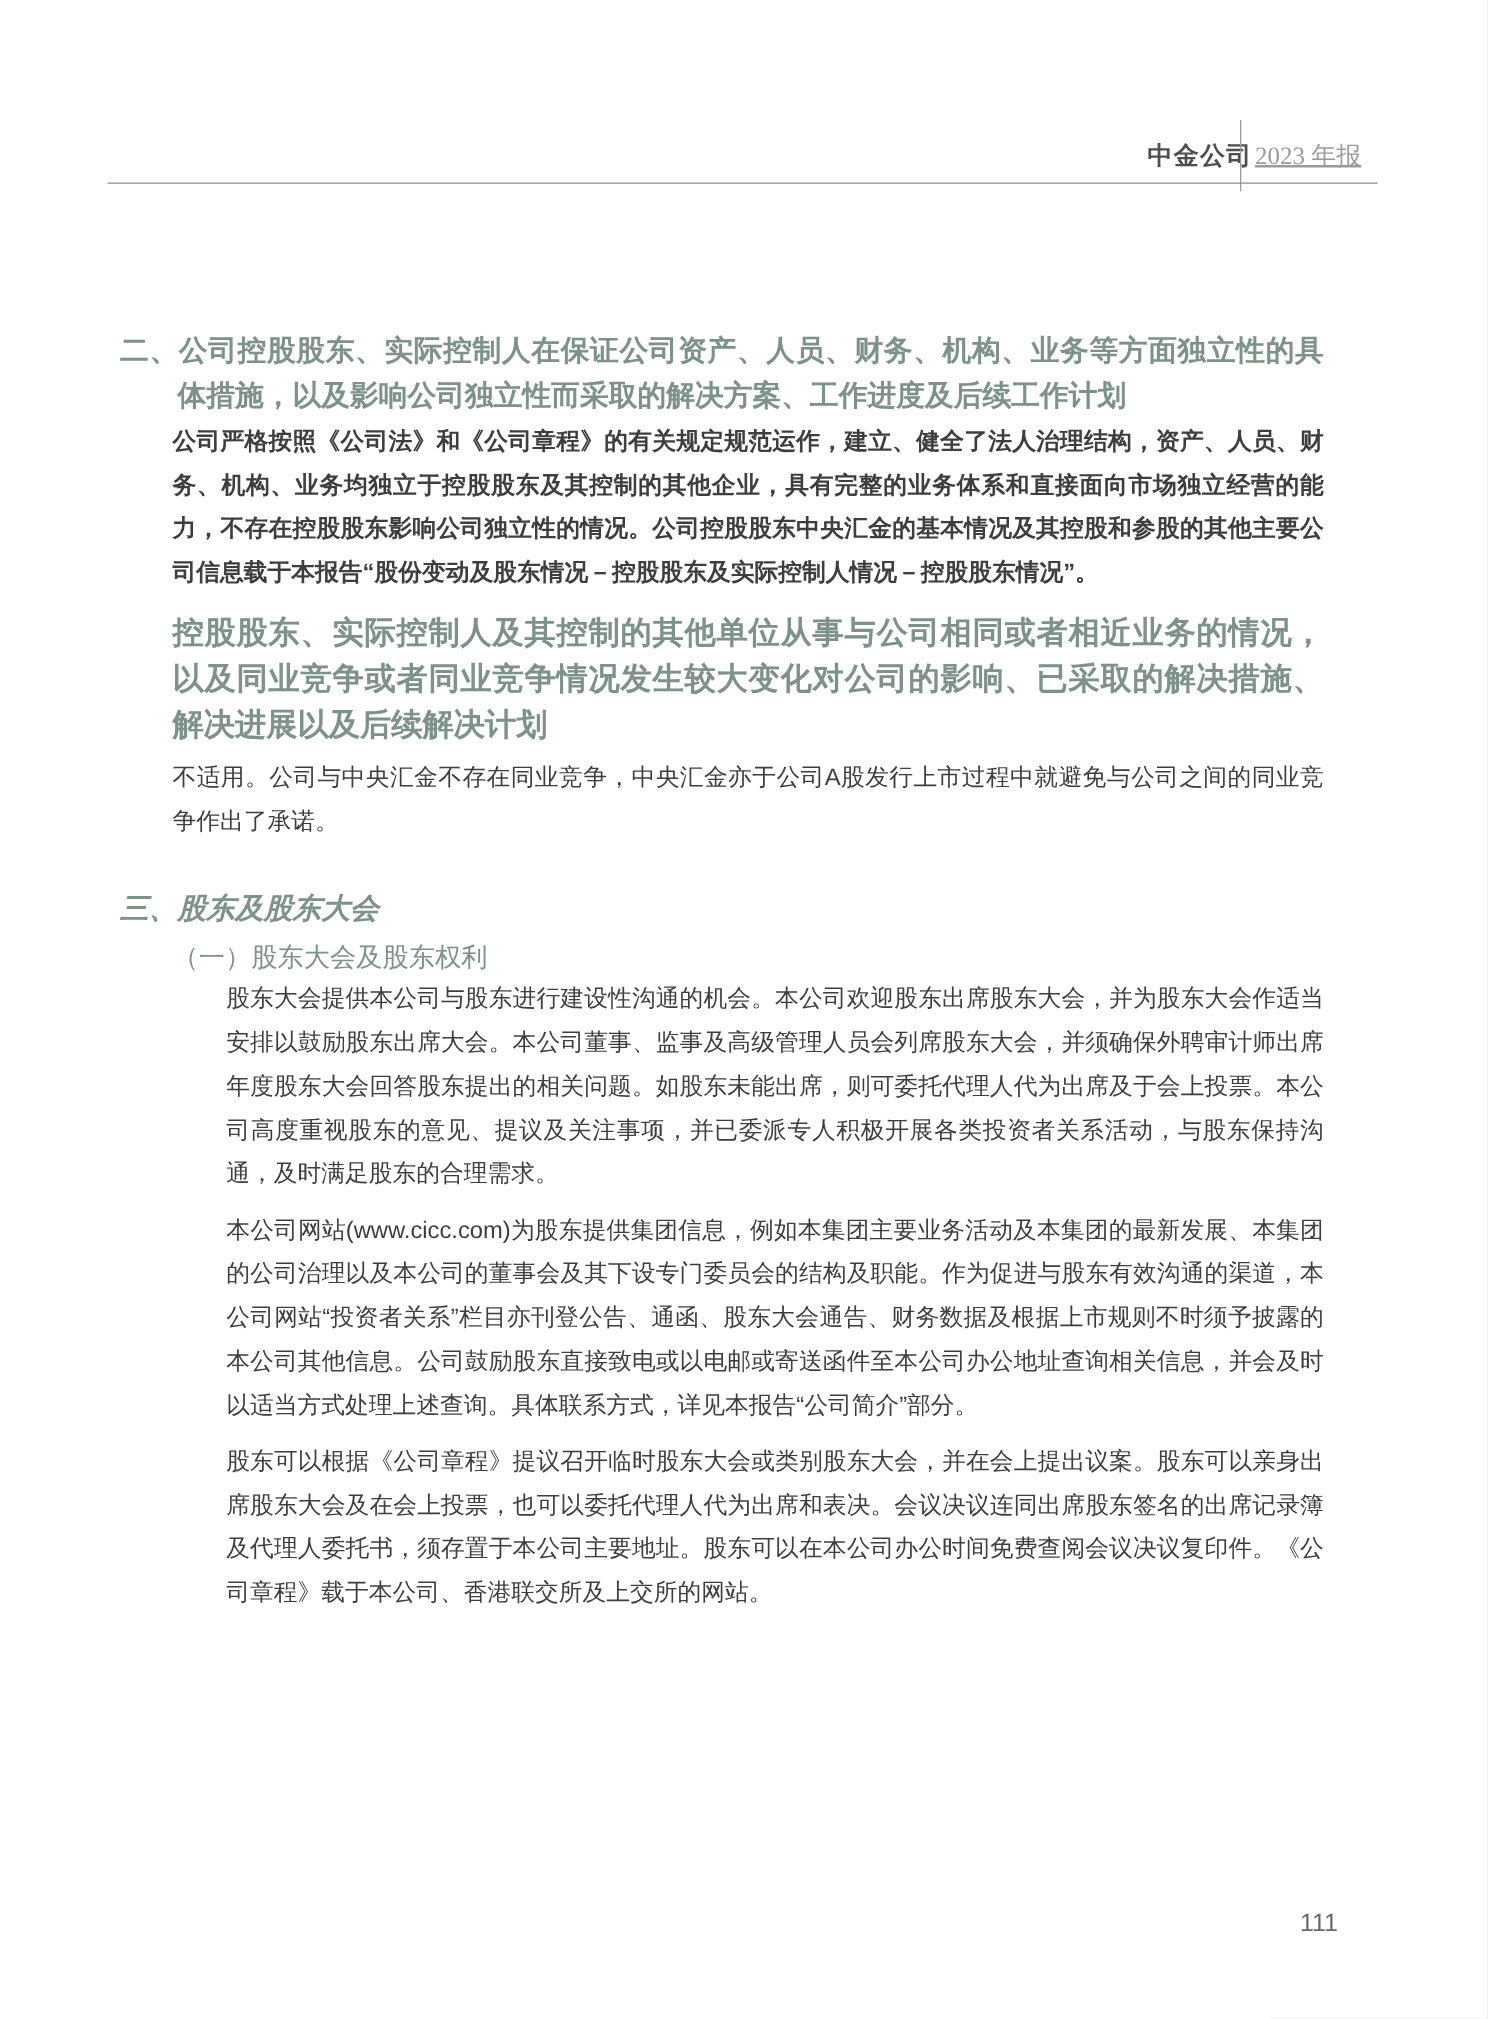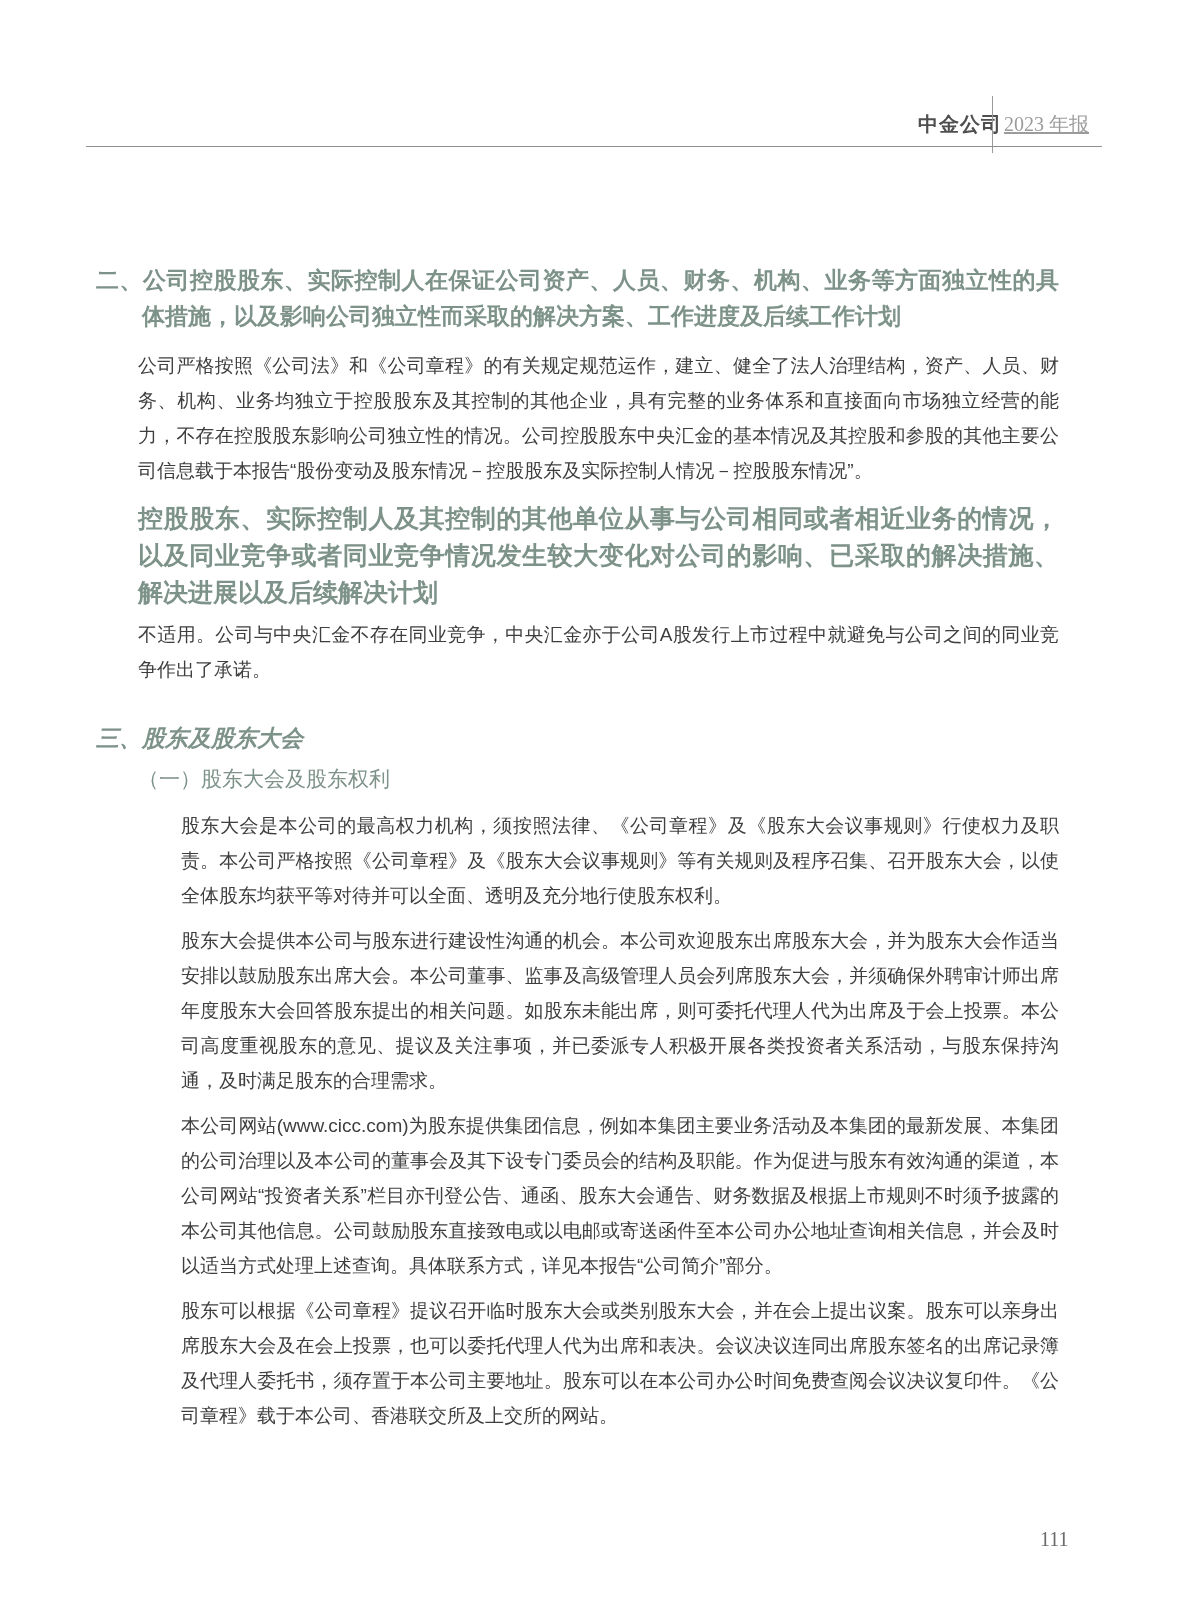--- a/index.html
+++ b/index.html
@@ -51,34 +51,34 @@
     margin:8px 0 0 42px;
     font-size:21px; line-height:30px; font-weight:normal;
     color:#7d9288;
   }
   p { margin:0; }
   .para-l1 {
     margin-left:42px;
     font-size:19px; line-height:35px;
     text-align:justify; color:#3e3e3e;
   }
-  .mt14 { margin-top:14px; }
+  .mt14 { margin-top:2px;font-weight:bold; }
   .mt6  { margin-top:6px; }
   .mt16 { margin-top:16px; }
   .para-l2 {
     margin-left:85px;
     font-size:19px; line-height:35px;
     text-align:justify; color:#3e3e3e;
   }
   .para-l2 + .para-l2 { margin-top:10px; }
   .para-l2.first { margin-top:14px; }
   
   .page-number {
     position:absolute; top:1528px; left:1040px;
-    font-family:Liberation Serif, serif;
+    font-family:Liberation Sans, sans-serif;
     font-size:20px; color:#6a6a6a;
   }
 </style>
 </head>
 <body>
 
 <div class="page">
 
   <span class="hdr-company">中金公司</span>
   <span class="hdr-divider"></span>
@@ -92,21 +92,20 @@
     <p class="para-l1 mt14">公司严格按照《公司法》和《公司章程》的有关规定规范运作，建立、健全了法人治理结构，资产、人员、财务、机构、业务均独立于控股股东及其控制的其他企业，具有完整的业务体系和直接面向市场独立经营的能力，不存在控股股东影响公司独立性的情况。公司控股股东中央汇金的基本情况及其控股和参股的其他主要公司信息载于本报告“股份变动及股东情况－控股股东及实际控制人情况－控股股东情况”。</p>
 
     <h3 class="green-sub">控股股东、实际控制人及其控制的其他单位从事与公司相同或者相近业务的情况，以及同业竞争或者同业竞争情况发生较大变化对公司的影响、已采取的解决措施、解决进展以及后续解决计划</h3>
 
     <p class="para-l1 mt6">不适用。公司与中央汇金不存在同业竞争，中央汇金亦于公司A股发行上市过程中就避免与公司之间的同业竞争作出了承诺。</p>
 
     <h2 class="sec-heading single mt16" style="margin-top:33px;font-style:italic;">三、股东及股东大会</h2>
 
     <h4 class="sub-heading">（一）股东大会及股东权利</h4>
 
-    <p class="para-l2 first">股东大会是本公司的最高权力机构，须按照法律、《公司章程》及《股东大会议事规则》行使权力及职责。本公司严格按照《公司章程》及《股东大会议事规则》等有关规则及程序召集、召开股东大会，以使全体股东均获平等对待并可以全面、透明及充分地行使股东权利。</p>
     <p class="para-l2">股东大会提供本公司与股东进行建设性沟通的机会。本公司欢迎股东出席股东大会，并为股东大会作适当安排以鼓励股东出席大会。本公司董事、监事及高级管理人员会列席股东大会，并须确保外聘审计师出席年度股东大会回答股东提出的相关问题。如股东未能出席，则可委托代理人代为出席及于会上投票。本公司高度重视股东的意见、提议及关注事项，并已委派专人积极开展各类投资者关系活动，与股东保持沟通，及时满足股东的合理需求。</p>
     <p class="para-l2">本公司网站(www.cicc.com)为股东提供集团信息，例如本集团主要业务活动及本集团的最新发展、本集团的公司治理以及本公司的董事会及其下设专门委员会的结构及职能。作为促进与股东有效沟通的渠道，本公司网站“投资者关系”栏目亦刊登公告、通函、股东大会通告、财务数据及根据上市规则不时须予披露的本公司其他信息。公司鼓励股东直接致电或以电邮或寄送函件至本公司办公地址查询相关信息，并会及时以适当方式处理上述查询。具体联系方式，详见本报告“公司简介”部分。</p>
     <p class="para-l2">股东可以根据《公司章程》提议召开临时股东大会或类别股东大会，并在会上提出议案。股东可以亲身出席股东大会及在会上投票，也可以委托代理人代为出席和表决。会议决议连同出席股东签名的出席记录簿及代理人委托书，须存置于本公司主要地址。股东可以在本公司办公时间免费查阅会议决议复印件。《公司章程》载于本公司、香港联交所及上交所的网站。</p>
 
   </div>
 
   <div class="page-number">111</div>
 
 </div>
 

